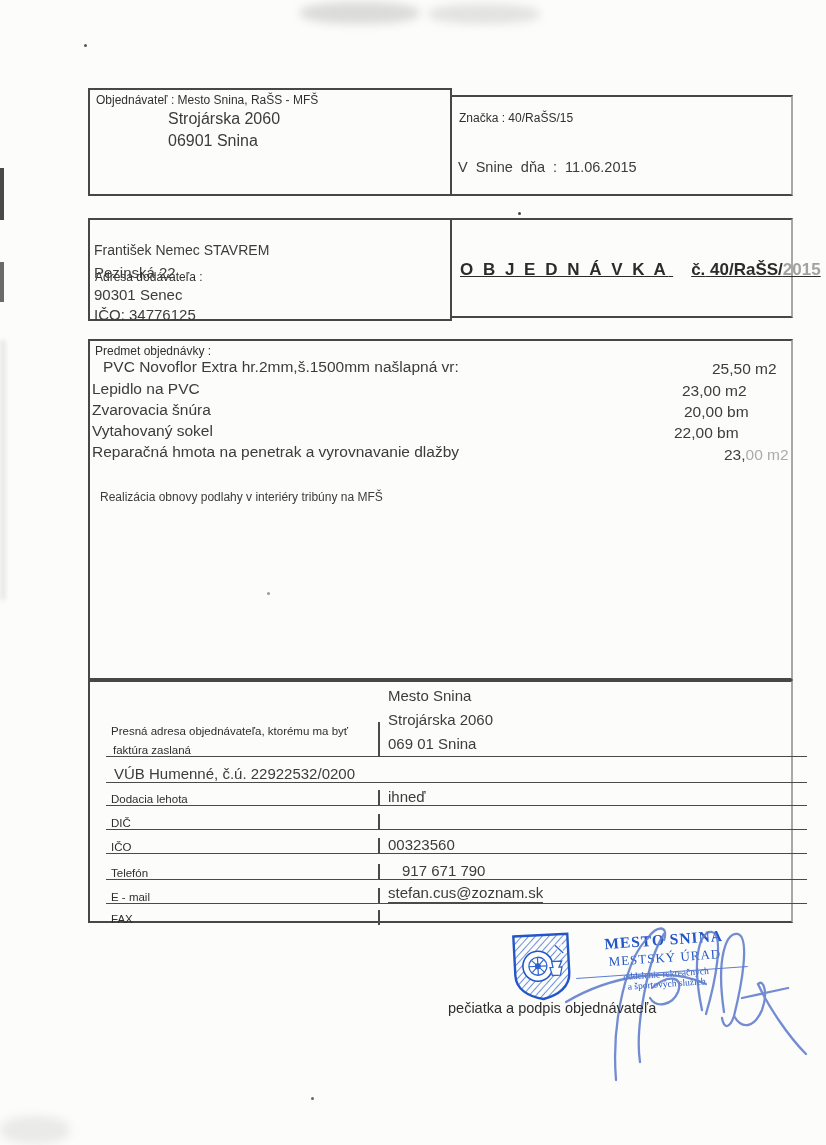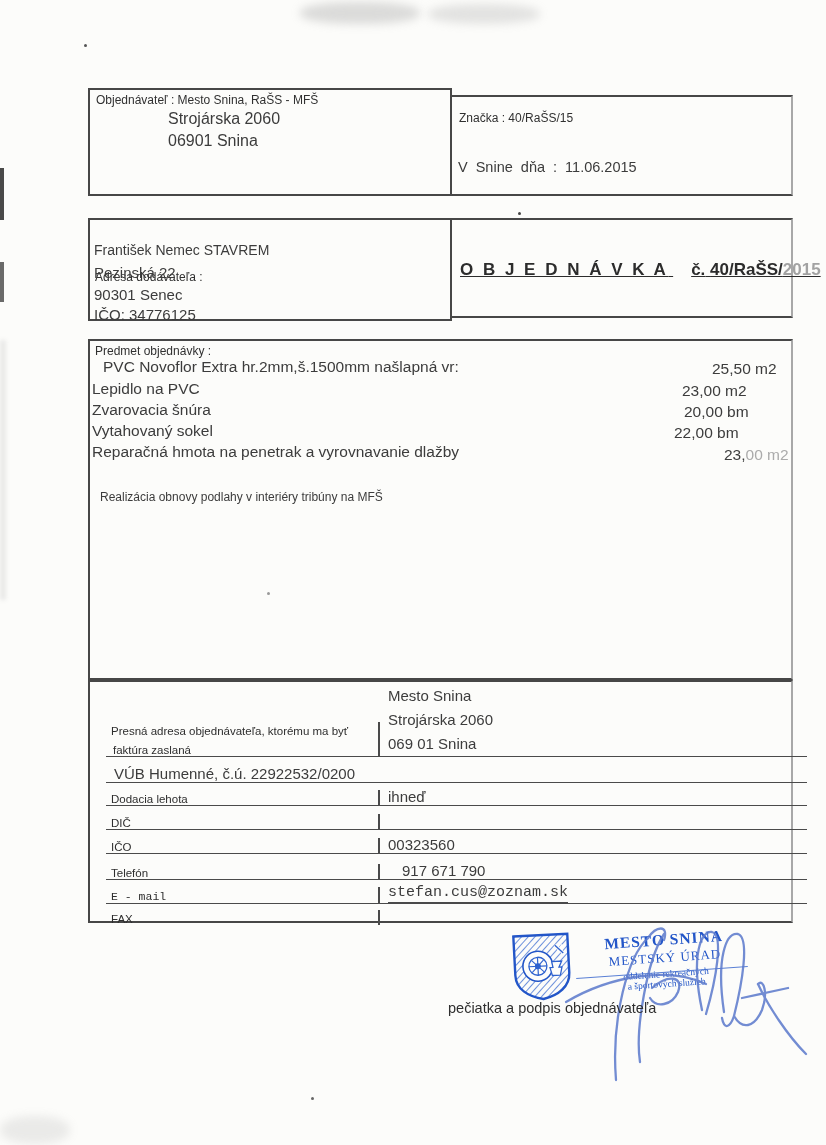--- a/index.html
+++ b/index.html
@@ -155,21 +155,21 @@
     <div class="trow" style="top:147px;height:24px;">
       <div class="tlabel">IČO</div>
       <div class="tvalue">00323560</div>
     </div>
 
     <div class="trow" style="top:171px;height:26px;">
       <div class="tlabel">Telefón</div>
       <div class="tvalue" style="padding-left:22px;">917 671 790</div>
     </div>
 
-    <div class="trow" style="top:197px;height:24px;font-family:Liberation Mono, monospace;">
+    <div class="trow" style="top:197px;height:24px;">
       <div class="tlabel">E - mail</div>
       <div class="tvalue">
           <span class="ul">stefan.cus@zoznam.sk</span>
         </div>
     </div>
 
     <div class="trow" style="top:221px;height:22px;">
       <div class="tlabel">FAX</div>
       <div class="tvalue"></div>
     </div>

